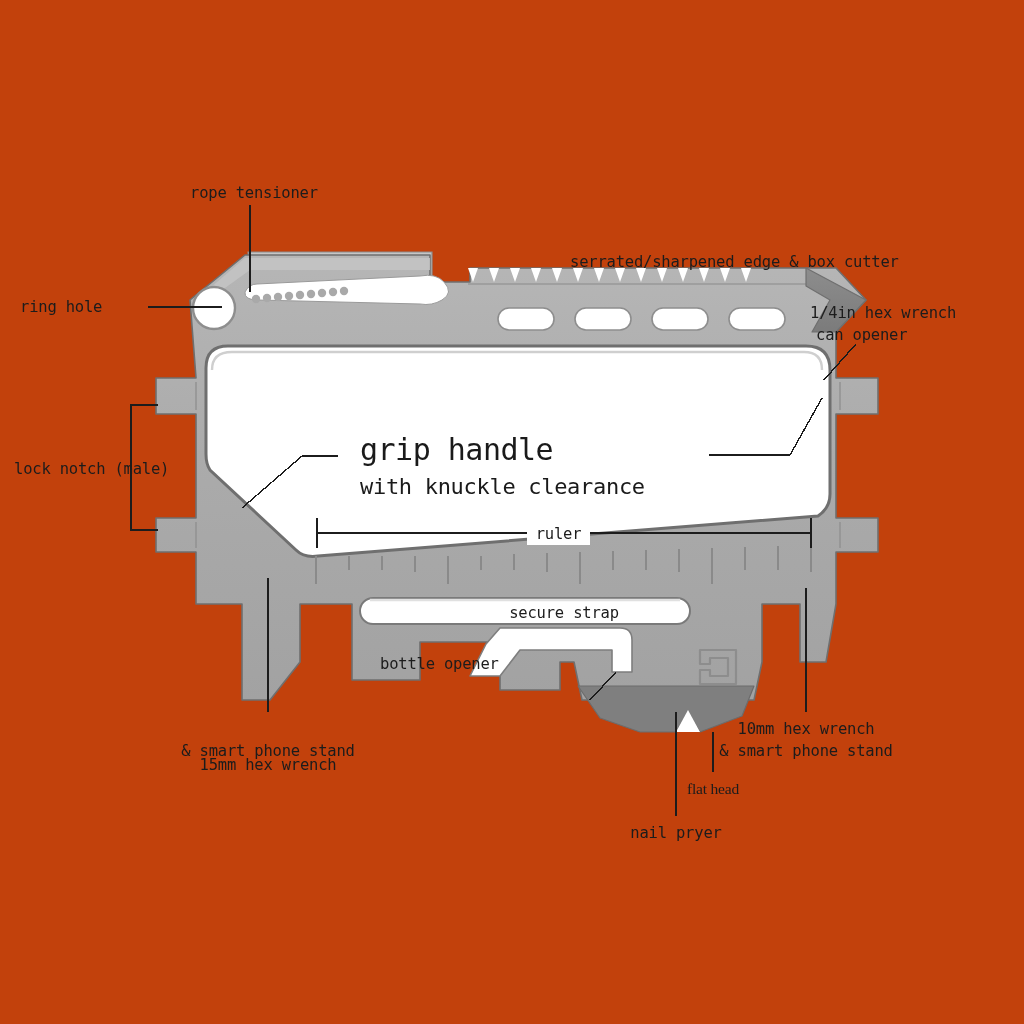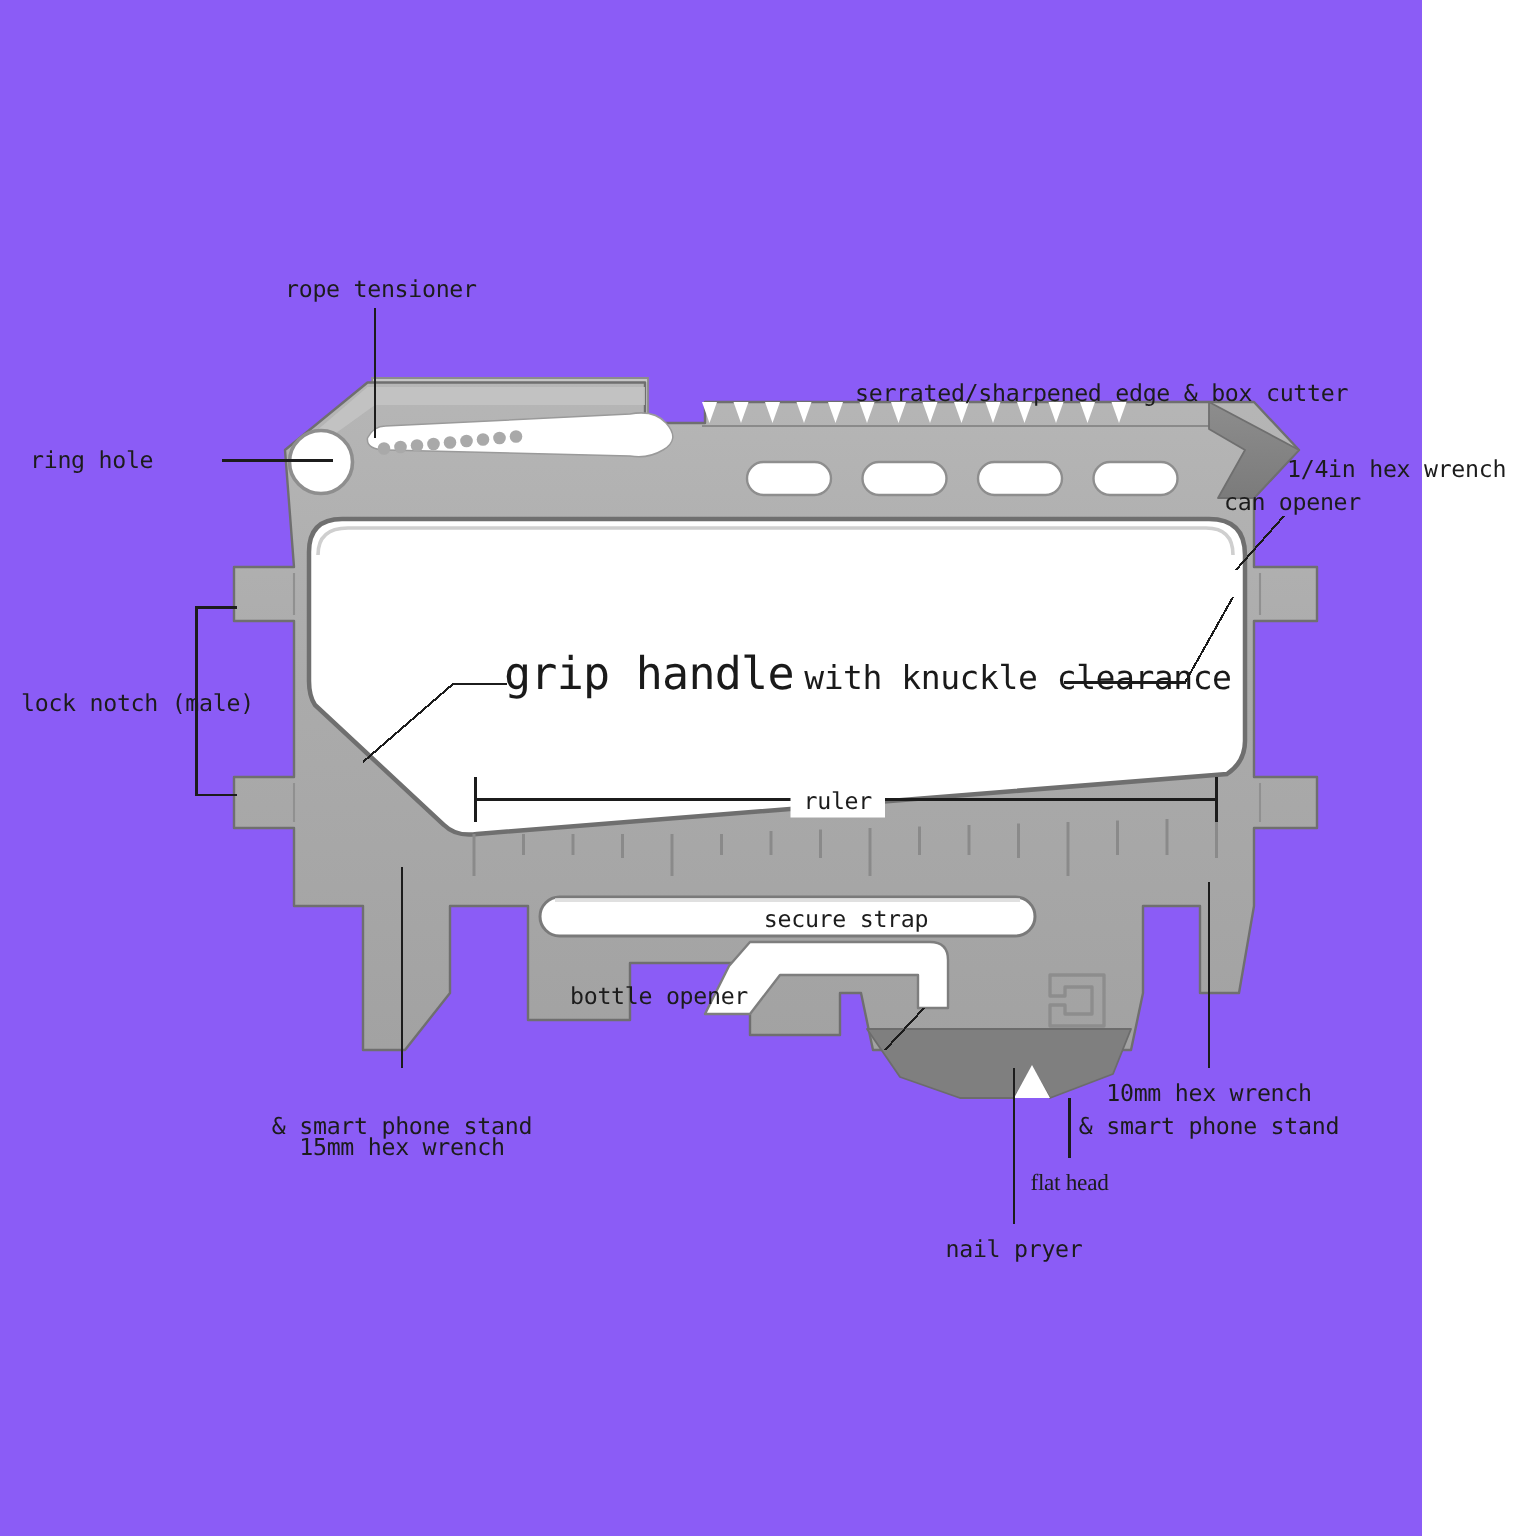--- a/index.html
+++ b/index.html
@@ -2,21 +2,21 @@
 <html><head>
 <meta charset="utf-8">
 <title>Multi-tool Card Diagram</title>
 <style>
   html,body{margin:0;padding:0;background:#ffffff;}
   body{
     width:1024px;height:1024px;overflow:hidden;
     font-family:"DejaVu Sans Mono", monospace;
     color:#1a1a1a;
   }
-  #stage{position:relative;width:932px;height:1024px;background:#8b5cf6;padding-left:16px;}
+  #stage{position:relative;width:1024px;height:1024px;background:#c2410c;}
   #diagram{position:absolute;left:0;top:0;width:1024px;height:1024px;}
   .lbl{
     position:absolute;
     font-family:"DejaVu Sans Mono", monospace;
     font-size:15.5px;
     letter-spacing:-0.2px;
     color:#1c1c1c;
     white-space:nowrap;
     line-height:1.35;
   }
@@ -318,26 +318,26 @@
       <line x1="676" y1="712" x2="676" y2="816"></line>
     </g>
   </svg>
 
   <div class="lbl c" style="left:190px;top:183px;width:120px;">rope tensioner</div>
 
   <div class="lbl r" style="left:20px;top:297px;width:120px;">ring hole</div>
 
   <div class="lbl" style="left:570px;top:252px;">serrated/sharpened edge &amp; box cutter</div>
 
-  <div class="lbl" style="left:858px;top:303px;">1/4in hex wrench</div>
+  <div class="lbl" style="left:810px;top:303px;">1/4in hex wrench</div>
   <div class="lbl" style="left:816px;top:325px;">can opener</div>
 
   <div class="lbl" style="left:14px;top:459px;">lock notch (male)</div>
 
-  <div class="inline-row" style="position:absolute;left:336px;top:432px;">
+  <div class="inline-row" style="position:absolute;left:360px;top:432px;flex-direction:column;">
     <span class="grip-big">grip handle</span>
     <span class="grip-small">with knuckle clearance</span>
   </div>
 
   <div class="lbl c" style="left:527px;top:524px;width:63px;background:#fff;">ruler</div>
 
   <div class="lbl c" style="left:480px;top:603px;width:168px;">secure strap</div>
 
   <div class="lbl r" style="left:380px;top:654px;width:210px;">bottle opener</div>
 

